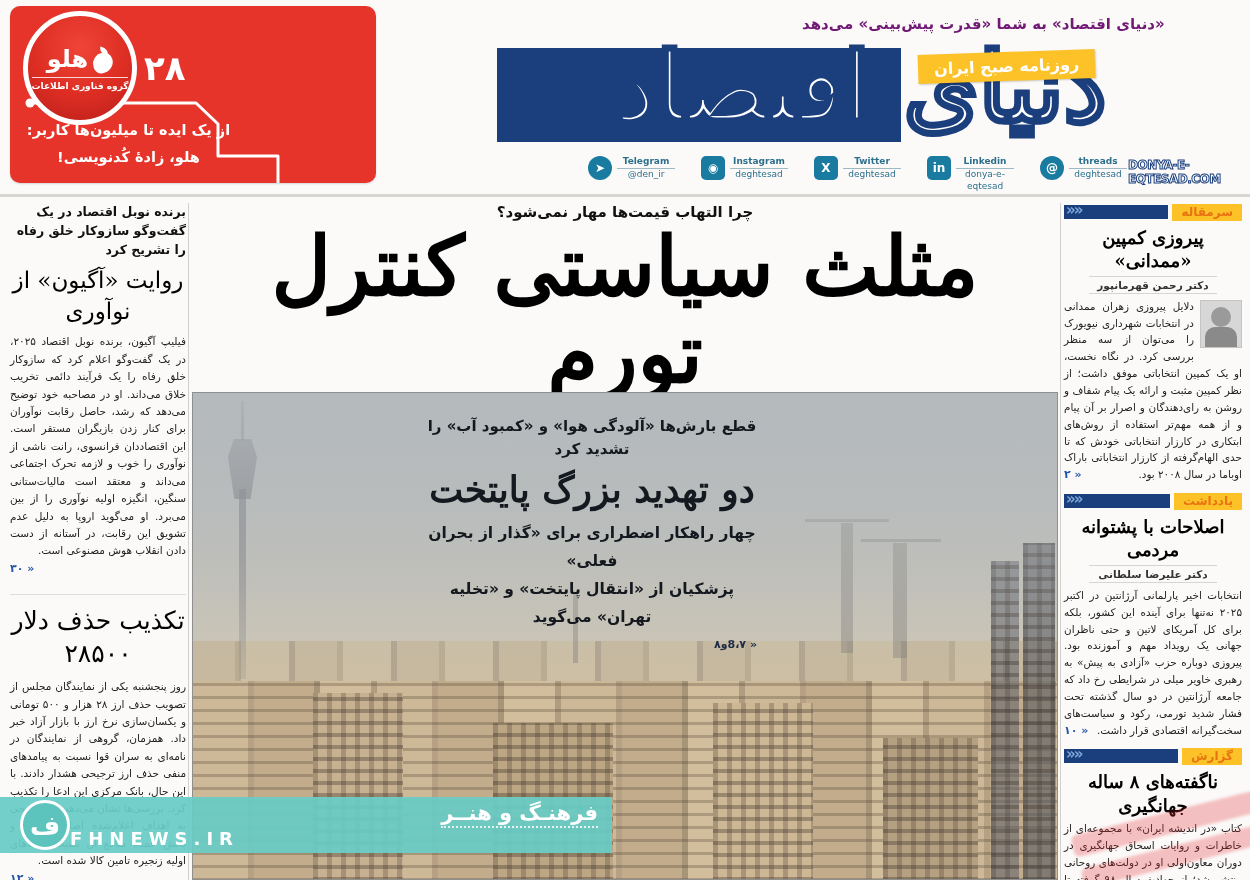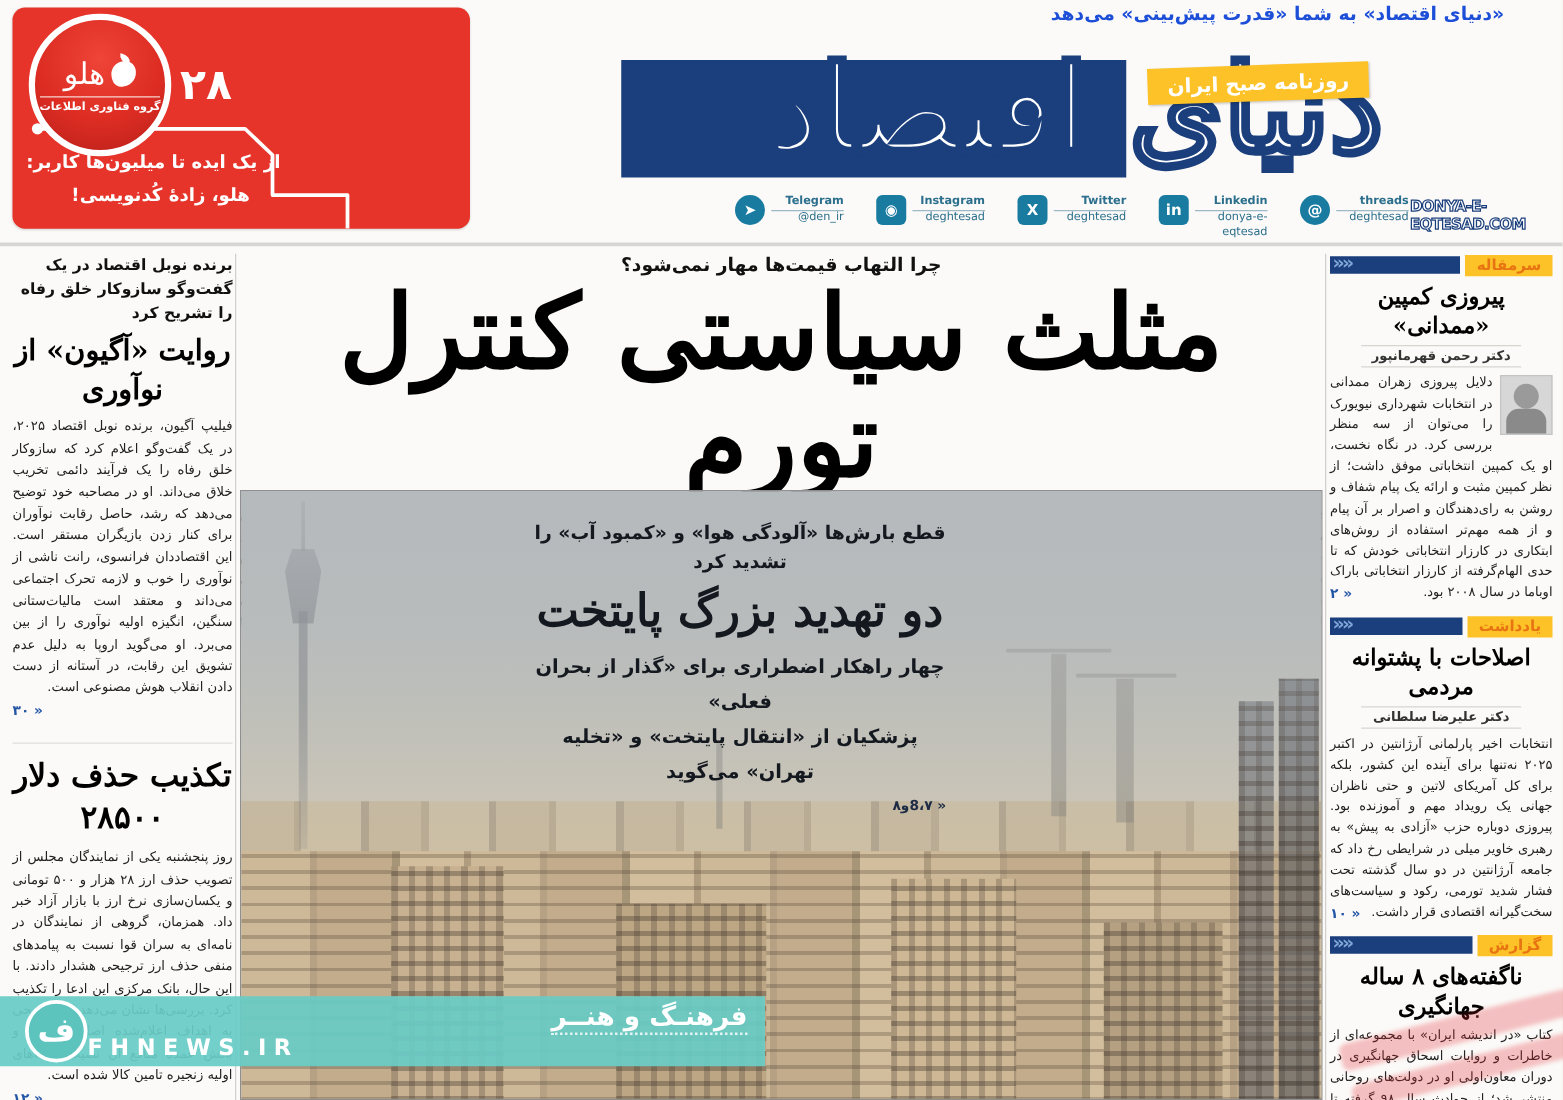--- a/index.html
+++ b/index.html
@@ -4,57 +4,57 @@
 <style>
   html,body{margin:0;padding:0;}
   body{width:1250px;height:880px;overflow:hidden;background:#e9e7e2;
        font-family:"DejaVu Sans","Liberation Sans",sans-serif;}
   .page{position:absolute;inset:0;width:1250px;height:880px;background:#fbfaf8;direction:rtl;}
   .abs{position:absolute;}
 
   
   .ad{left:10px;top:6px;width:366px;height:177px;background:#e6342a;border-radius:10px;color:#fff;overflow:hidden;box-shadow:0 1px 2px rgba(0,0,0,.15);}
   .ad-years{position:absolute;right:160px;top:42px;width:190px;text-align:center;font-size:34px;font-weight:bold;}
-  .ad-line1{position:absolute;right:140px;top:116px;width:215px;text-align:left;font-size:14.5px;font-weight:bold;margin-left:46px;}
+  .ad-line1{position:absolute;right:140px;top:116px;width:215px;text-align:center;font-size:14.5px;font-weight:bold;margin-left:46px;}
   .ad-line2{position:absolute;right:140px;top:143px;width:215px;text-align:center;font-size:14.5px;font-weight:bold;}
   .ad-circle{position:absolute;left:13px;top:5px;width:114px;height:114px;border-radius:50%;
              background:radial-gradient(circle at 50% 30%,#ef4438 0%,#dd2d23 55%,#b71f1a 100%);
              border:5px solid #fff;box-sizing:border-box;display:flex;flex-direction:column;align-items:center;justify-content:center;gap:4px;}
-  .ad-brand{font-size:24px;font-weight:normal;letter-spacing:1px;display:flex;align-items:center;gap:5px;}
+  .ad-brand{font-size:24px;font-weight:bold;letter-spacing:1px;display:flex;align-items:flex-end;gap:5px;}
   .peach{width:20px;height:20px;background:#fff;border-radius:55% 45% 60% 40%;position:relative;transform:rotate(-12deg);}
   .peach::after{content:"";position:absolute;top:-5px;left:9px;width:9px;height:7px;background:#fff;border-radius:0 90% 0 90%;transform:rotate(25deg);}
   .ad-brand-sub{font-size:9px;font-weight:bold;border-top:1px solid rgba(255,255,255,.8);padding-top:3px;}
   .ad-path{position:absolute;left:0;top:0;}
 
   
   .dates{left:420px;top:50px;width:142px;font-size:11px;color:#234;}
   .dates div{padding:2.5px 0;border-top:1px solid #b9bec4;text-align:left;direction:rtl;white-space:nowrap;}
   .dates div:first-child{border-top:none;color:#d22b22;font-weight:bold;}
   .logo-box{left:497px;top:48px;width:404px;height:94px;background:#1b3f7c;}
   .logo-text{left:470px;top:8px;width:780px;height:170px;color:#fff;font-weight:bold;font-size:96px;
              text-align:center;line-height:160px;-webkit-text-stroke:4px #1b3f7c;letter-spacing:-4px;
              font-family:"DejaVu Serif","Liberation Serif",serif;}
   .badge{left:918px;top:52px;padding:5px 16px;background:#fcc227;color:#fff;font-weight:bold;font-size:16px;
          transform:rotate(-2deg);box-shadow:1px 1px 2px rgba(0,0,0,.2);}
-  .slogan{right:8px;top:2px;width:440px;text-align:center;color:#1d4ed8;font-weight:bold;font-size:15px;direction:rtl;left:800px;}
+  .slogan{right:8px;top:15px;width:440px;text-align:left;color:#701a75;font-weight:bold;font-size:15px;direction:rtl;left:800px;}
   .site{left:1128px;top:158px;width:120px;font-size:12px;font-weight:bold;color:#fff;-webkit-text-stroke:1px #1b3f7c;direction:ltr;text-align:left;letter-spacing:-0.5px;}
   .socials{left:588px;top:156px;width:520px;height:34px;display:flex;direction:ltr;gap:26px;}
   .soc{display:flex;direction:ltr;gap:5px;align-items:flex-start;}
   .soc-ic{width:24px;height:24px;border-radius:50%;background:#1a7ba0;color:#fff;font-size:12px;font-weight:bold;
           display:flex;align-items:center;justify-content:center;flex:none;}
   .soc-ic.square{border-radius:5px;}
-  .soc-tx{font-size:9px;color:#2c6f8d;line-height:1.25;direction:ltr;text-align:right;}
+  .soc-tx{font-size:9px;color:#2c6f8d;line-height:1.25;direction:ltr;text-align:center;}
   .soc-tx .p{border-bottom:1px solid #9db9c6;padding-bottom:1px;display:block;min-width:58px;font-weight:bold;}
   .header-divider{left:0;top:194px;width:1250px;height:3px;background:#d8d6d2;}
 
   
   .vline{width:1px;background:#d2d0cc;top:203px;height:677px;}
   .leftcol{left:10px;top:203px;width:176px;display:flex;flex-direction:column;}
   .kicker-sm{font-size:12.5px;font-weight:bold;text-align:right;color:#111;line-height:1.5;}
-  .title-lg{font-family:"DejaVu Serif","Liberation Serif",serif;font-weight:bold;color:#000;text-align:center;}
+  .title-lg{font-family:"DejaVu Serif","Liberation Serif",serif;font-weight:normal;color:#000;text-align:center;}
   .t24{font-size:23px;line-height:1.35;margin:6px 0 4px;}
   .t26{font-size:25px;line-height:1.3;margin:10px 0 6px;border-top:1px solid #e0ded9;padding-top:10px;}
   .body-tx{font-size:10.5px;color:#222;text-align:justify;line-height:1.66;margin:2px 0 6px;}
   .ref{color:#2456a6;font-weight:bold;float:left;font-size:11px;margin-right:4px;white-space:nowrap;}
 
   
   .main{left:192px;top:203px;width:866px;}
   .main-kicker{text-align:center;font-size:15px;font-weight:bold;color:#111;}
   .main-headline{text-align:center;font-size:82px;font-weight:900;color:#000;line-height:1.06;margin-top:2px;
                  font-family:"DejaVu Serif","Liberation Serif",serif;letter-spacing:-3px;}

